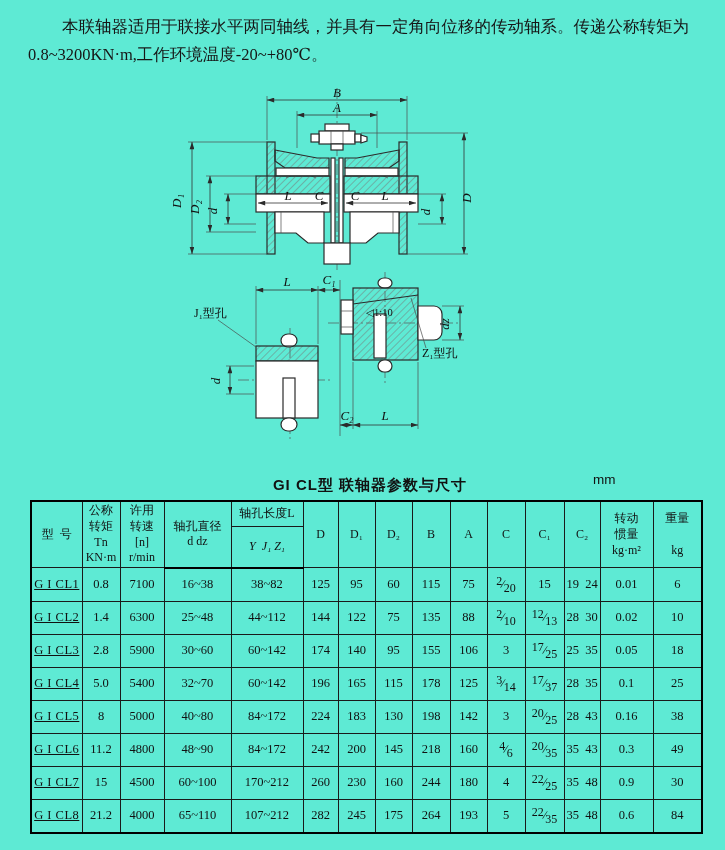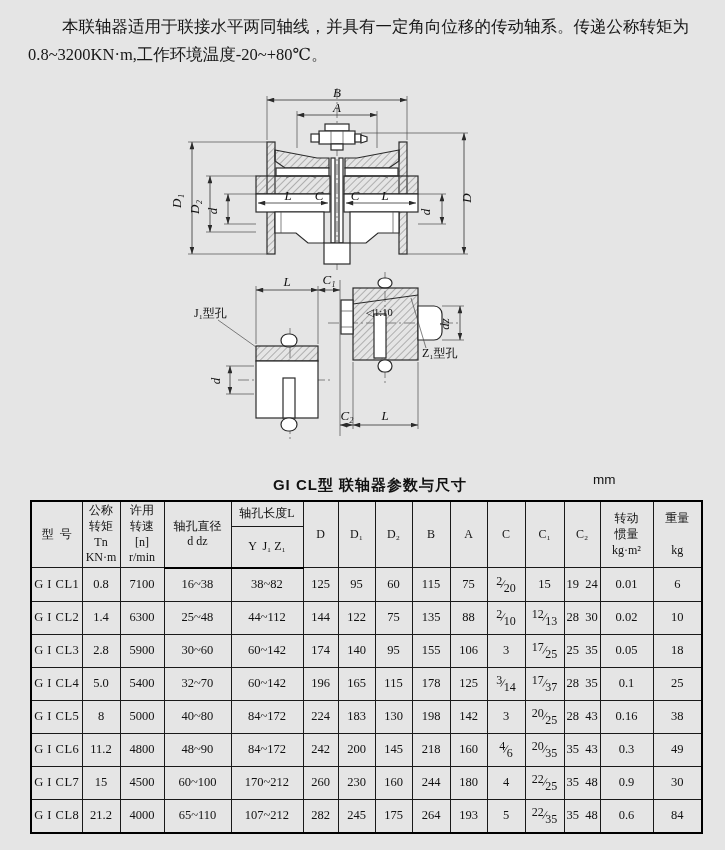--- a/index.html
+++ b/index.html
@@ -1,16 +1,16 @@
 <!DOCTYPE html>
 <html><head>
 <meta charset="utf-8">
 <style>
   html,body{margin:0;padding:0;background:#fff;}
-  .page{position:relative;width:725px;height:850px;background:#e5e5e5;overflow:hidden;
+  .page{position:relative;width:725px;height:850px;background:#5eead4;overflow:hidden;
         font-family:"Liberation Serif","DejaVu Serif",serif;color:#141414;}
   
   .intro{position:absolute;left:28px;top:13px;width:676px;
          font-size:16.5px;line-height:1.72;color:#161616;}
   .intro .l1{padding-left:34px;}
   
   svg.drawing{position:absolute;left:168px;top:84px;}
   .ln{stroke:#2b2b2b;stroke-width:1.2;fill:none;}
   .fw{fill:#ffffff;stroke:#2b2b2b;stroke-width:1.2;}
   .fh{fill:url(#hatch);stroke:#2b2b2b;stroke-width:1.2;}
@@ -27,22 +27,22 @@
   .tbl-unit{position:absolute;left:593px;top:6px;font:13.5px "Liberation Sans","DejaVu Sans",sans-serif;color:#111;}
   
   table.tbl{position:absolute;left:30px;top:500px;border-collapse:collapse;table-layout:fixed;
             border:2px solid #000;font-family:"Liberation Serif","DejaVu Serif",serif;color:#111;}
   .tbl th{border:1px solid #1a1a1a;font-weight:normal;font-size:12px;line-height:1.32;
           text-align:center;vertical-align:middle;padding:1px 0;}
   .tbl td{border:1px solid #1a1a1a;font-size:12.5px;text-align:center;vertical-align:middle;
           height:32px;white-space:pre;padding:0;}
   .pre{white-space:pre;}
   .hb{border-bottom:2.5px solid #000 !important;}
-  .tbl thead tr.h2 th{height:38px;}
-  td.model{letter-spacing:0.5px;}
+  .tbl thead tr.h2 th{height:38px;font-style:italic;}
+  td.model{letter-spacing:0.5px;text-decoration:underline;}
   .fa{position:relative;top:-3.5px;font-size:12px;}
   .fs{display:inline-block;transform:rotate(14deg);margin:0 -1px;}
   .fb{position:relative;top:3.5px;font-size:12px;}
 </style>
 </head>
 <body>
 
 <div class="page">
 
   <div class="intro">

